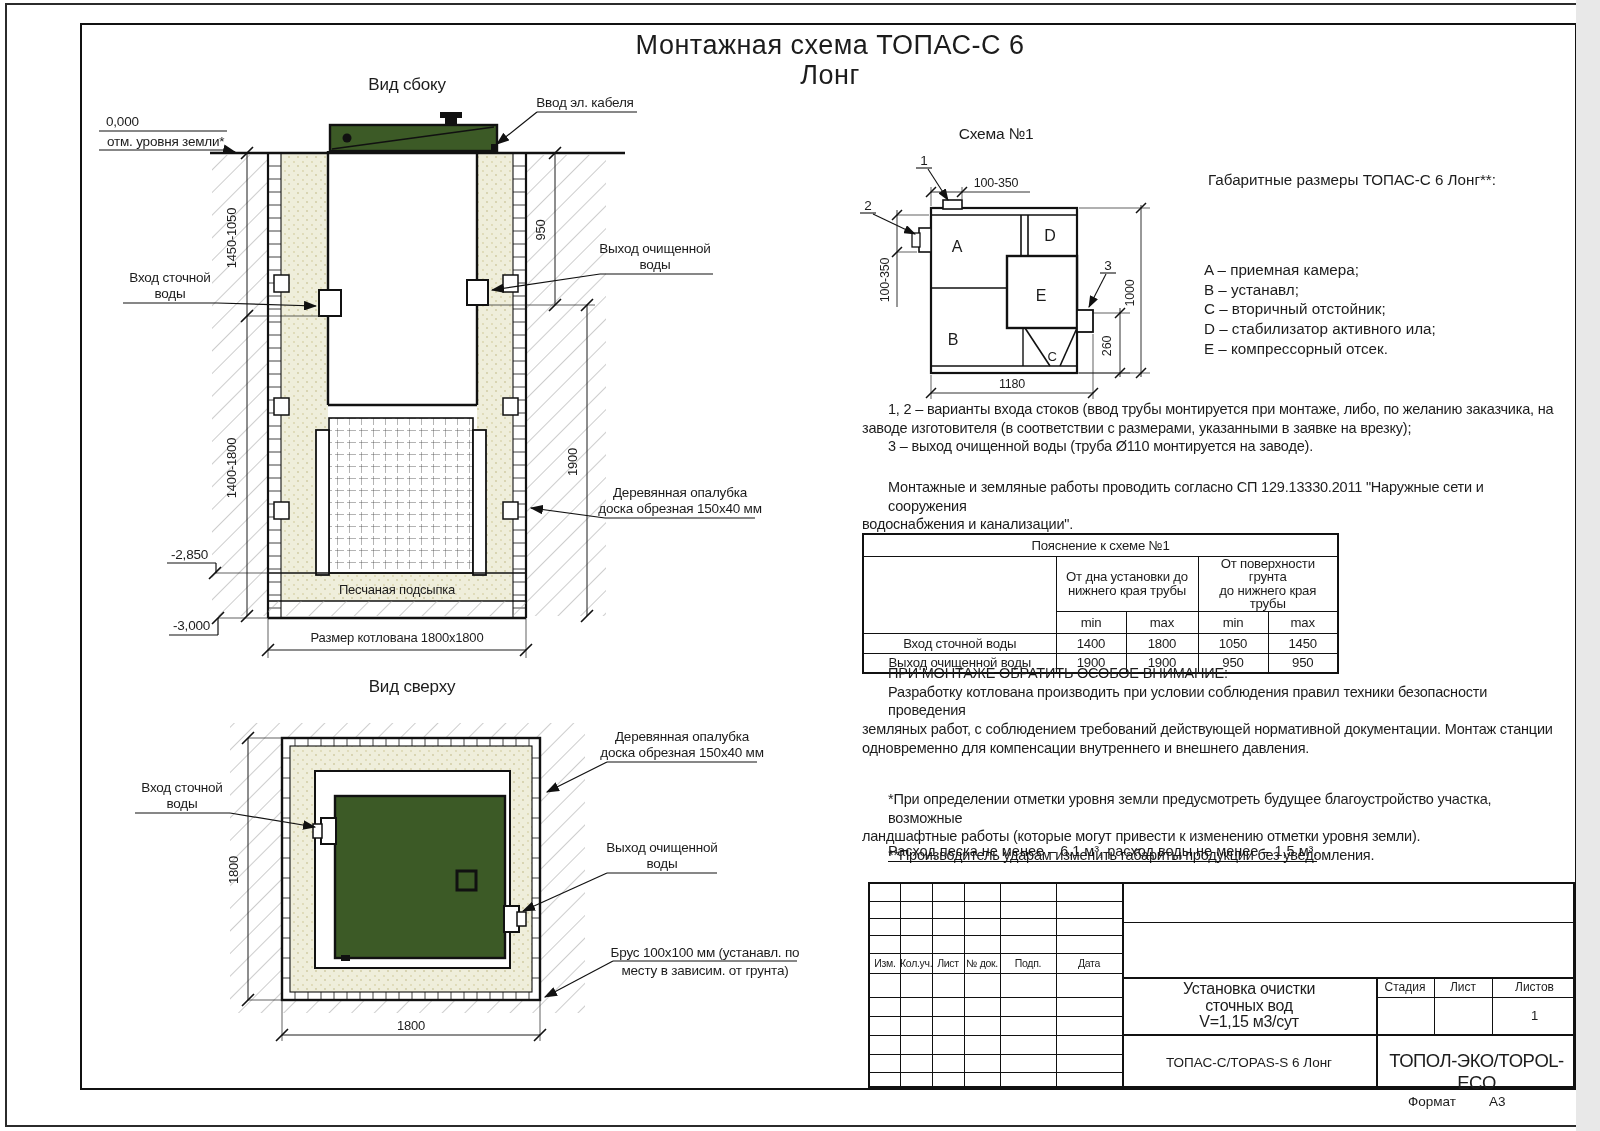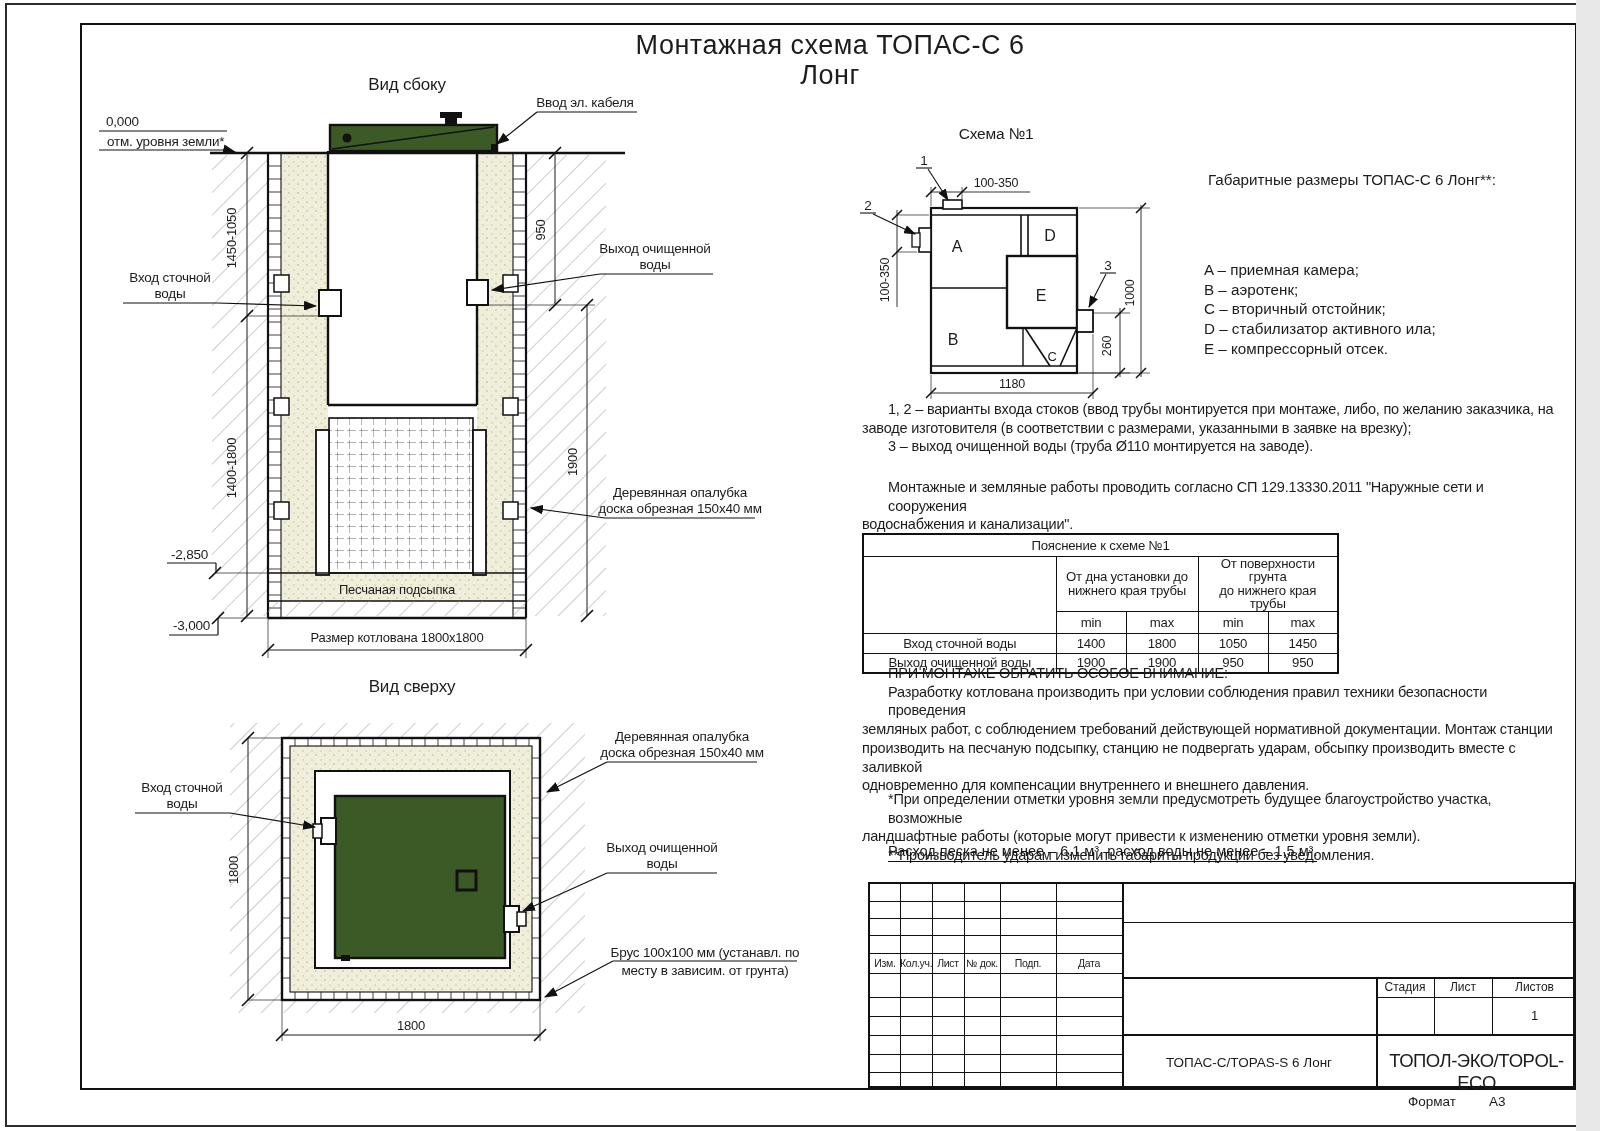--- a/index.html
+++ b/index.html
@@ -352,21 +352,21 @@
     <text x="156" y="72" font-size="12.5" text-anchor="middle">100-350</text>
     <text transform="translate(49,165) rotate(-90)" font-size="12.5" text-anchor="middle">100-350</text>
     <text transform="translate(271,231) rotate(-90)" font-size="12.5" text-anchor="middle">260</text>
     <text transform="translate(294,178) rotate(-90)" font-size="12.5" text-anchor="middle">1000</text>
     <text x="172" y="273" font-size="12.5" text-anchor="middle">1180</text>
   </svg>
 
   <div class="abs gab-title">Габаритные размеры ТОПАС-С 6 Лонг**:</div>
   <div class="abs gab-legend">
     <div>A – приемная камера;</div>
-    <div>B – аэротенк;</div>
+    <div>B – устанавл;</div>
     <div>C – вторичный отстойник;</div>
     <div>D – стабилизатор активного ила;</div>
     <div>E – компрессорный отсек.</div>
   </div>
 
   <div class="abs t notes">
     <div class="ind">1, 2 – варианты входа  стоков (ввод трубы монтируется при монтаже, либо, по желанию заказчика, на</div>
     <div>заводе изготовителя (в соответствии с размерами, указанными в заявке на врезку);</div>
     <div class="ind">3 – выход очищенной воды (труба Ø110 монтируется на заводе).</div>
   </div>
@@ -412,21 +412,20 @@
       <td>950</td>
       <td>950</td>
     </tr>
   </tbody>
     </table>
 
   <div class="abs t attn">
     <div class="attn-h">ПРИ МОНТАЖЕ ОБРАТИТЬ ОСОБОЕ ВНИМАНИЕ:</div>
     <div class="ind">Разработку котлована производить при условии соблюдения правил техники безопасности проведения</div>
     <div>земляных работ, с соблюдением требований действующей нормативной документации. Монтаж станции</div>
-    <div>производить на песчаную подсыпку, станцию не подвергать ударам, обсыпку производить вместе с заливкой</div>
     <div>одновременно для компенсации внутреннего и внешнего давления.</div>
   </div>
 
   <div class="abs t footn">
     <div class="ind">*При определении отметки уровня земли предусмотреть будущее благоустройство участка, возможные</div>
     <div>ландшафтные работы (которые могут привести к изменению отметки уровня земли).</div>
     <div class="ind">**Производитель ударам изменить габариты продукции без уведомления.</div>
   </div>
   <div class="abs consump">Расход песка не менее – 6.1 м³, расход воды не менее – 1,5 м³.</div>
 
@@ -458,20 +457,25 @@
     <div class="lab" style="left:186px;top:73px;width:66px">Дата</div>
 
     <div class="hl" style="left:252px;top:38px;width:455px"></div>
     <div class="hl" style="left:252px;top:93px;width:455px;height:2px"></div>
     <div class="hl" style="left:252px;top:150px;width:455px;height:2px"></div>
     <div class="vl" style="left:506px;top:93px;height:113px;width:2px"></div>
     <div class="vl" style="left:564px;top:93px;height:57px"></div>
     <div class="vl" style="left:622px;top:93px;height:57px"></div>
     <div class="hl" style="left:506px;top:113px;width:201px"></div>
 
+    <div class="cellt" style="left:252px;top:97px;width:254px;font-size:16px;line-height:16.5px;letter-spacing:-0.3px">
+      <div>Установка очистки</div>
+      <div>сточных вод</div>
+      <div>V=1,15 м3/сут</div>
+    </div>
     <div class="cellt" style="left:506px;top:96px;width:58px;font-size:12px">Стадия</div>
     <div class="cellt" style="left:564px;top:96px;width:58px;font-size:12px">Лист</div>
     <div class="cellt" style="left:622px;top:96px;width:85px;font-size:12px">Листов</div>
     <div class="cellt" style="left:622px;top:124px;width:85px;font-size:13px">1</div>
     <div class="cellt" style="left:252px;top:171px;width:254px;font-size:13.5px">ТОПАС-С/TOPAS-S 6 Лонг</div>
     <div class="cellt" style="left:506px;top:166px;width:201px;font-size:18.5px;letter-spacing:-0.5px">ТОПОЛ-ЭКО/TOPOL-ECO</div>
   </div>
 
   <div class="abs fmt" style="left:1408px;top:1094px">Формат</div>
   <div class="abs fmt" style="left:1489px;top:1094px">А3</div>

